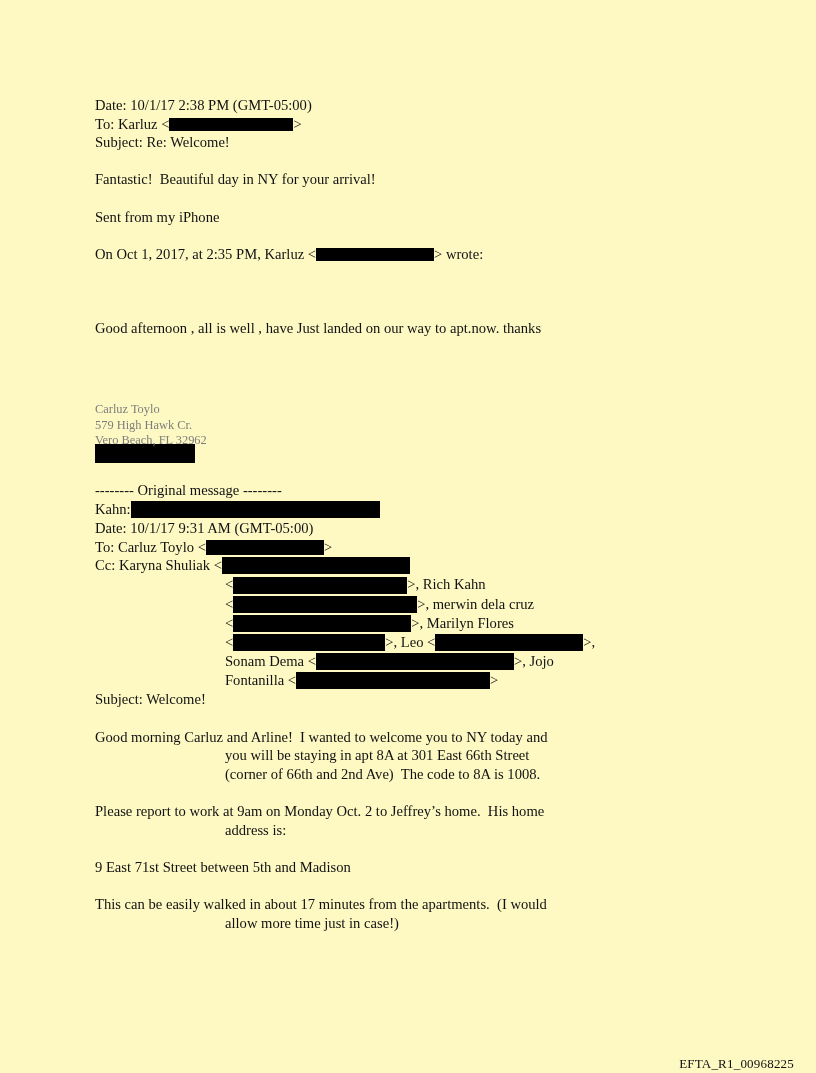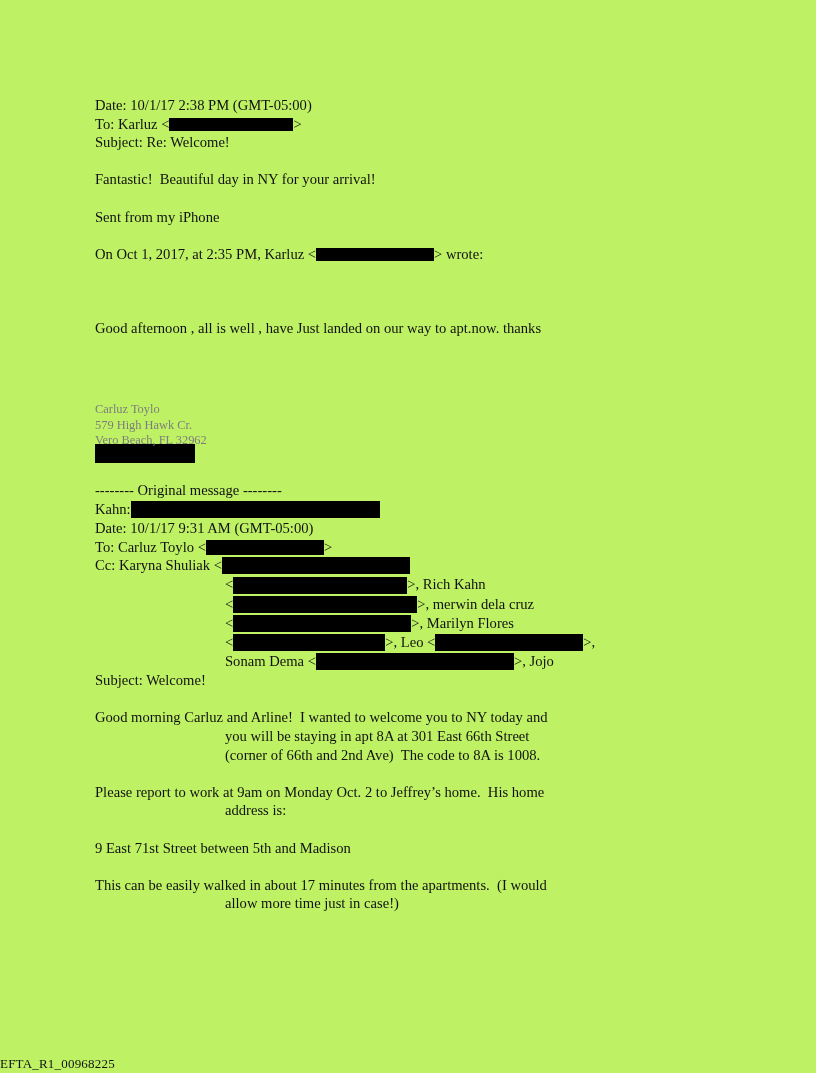--- a/index.html
+++ b/index.html
@@ -11,21 +11,21 @@
     width: 816px;
     height: 1073px;
     position: relative;
     font-family: "Liberation Serif", serif;
     color: #111111;
     overflow: hidden;
   }
   .page {
     position: absolute;
     inset: 0;
-    background: #bef264;
+    background: #fef9c3;
   }
   .doc {
     position: absolute;
     left: 95px;
     top: 96px;
     width: 630px;
     font-size: 14.6px;
     line-height: 18.6px;
   }
   .line {
@@ -70,21 +70,22 @@
   .hdrblock .line { white-space: nowrap; }
   .hang {
     padding-left: 130px;
     text-indent: 0;
   }
   .footer {
     position: absolute;
     left: 0;
     right: 0;
     top: 1056px;
-    text-align: left;
+    text-align: right;
+    padding-right: 22px;
     font-family: "Liberation Serif", serif;
     font-size: 13px;
     color: #111111;
     letter-spacing: 0.2px;
   }
   .nowrap { white-space: nowrap; }
 </style>
 </head>
 <body>
 
@@ -135,20 +136,21 @@
       <div class="line">-------- Original message --------</div>
       <div class="line"><span>Kahn:</span><span class="blk" style="width:249px;height:17px;"></span></div>
       <div class="line">Date: 10/1/17 9:31 AM (GMT-05:00)</div>
       <div class="line"><span>To: Carluz Toylo &lt;</span><span class="blk" style="width:118px;height:15px;"></span><span>&gt;</span></div>
       <div class="line"><span>Cc: Karyna Shuliak &lt;</span><span class="blk" style="width:188px;height:17px;"></span></div>
       <div class="line hang"><span class="nowrap">&lt;</span><span class="blk" style="width:174px;height:17px;"></span><span>&gt;, Rich Kahn</span></div>
       <div class="line hang"><span class="nowrap">&lt;</span><span class="blk" style="width:184px;height:17px;"></span><span>&gt;, merwin dela cruz</span></div>
       <div class="line hang"><span class="nowrap">&lt;</span><span class="blk" style="width:178px;height:17px;"></span><span>&gt;, Marilyn Flores</span></div>
       <div class="line hang"><span class="nowrap">&lt;</span><span class="blk" style="width:152px;height:17px;"></span><span>&gt;, Leo &lt;</span><span class="blk" style="width:148px;height:17px;"></span><span>&gt;,</span></div>
       <div class="line hang"><span>Sonam Dema &lt;</span><span class="blk" style="width:198px;height:17px;"></span><span>&gt;, Jojo</span></div>
+      <div class="line hang"><span>Fontanilla &lt;</span><span class="blk" style="width:194px;height:17px;"></span><span>&gt;</span></div>
       <div class="line">Subject: Welcome!</div>
     </div>
 
     <div class="gap"></div>
 
     <div class="para">
       <div class="line">Good morning Carluz and Arline!  I wanted to welcome you to NY today and</div>
       <div class="line hang">you will be staying in apt 8A at 301 East 66th Street</div>
       <div class="line hang">(corner of 66th and 2nd Ave)  The code to 8A is 1008.</div>
     </div>

